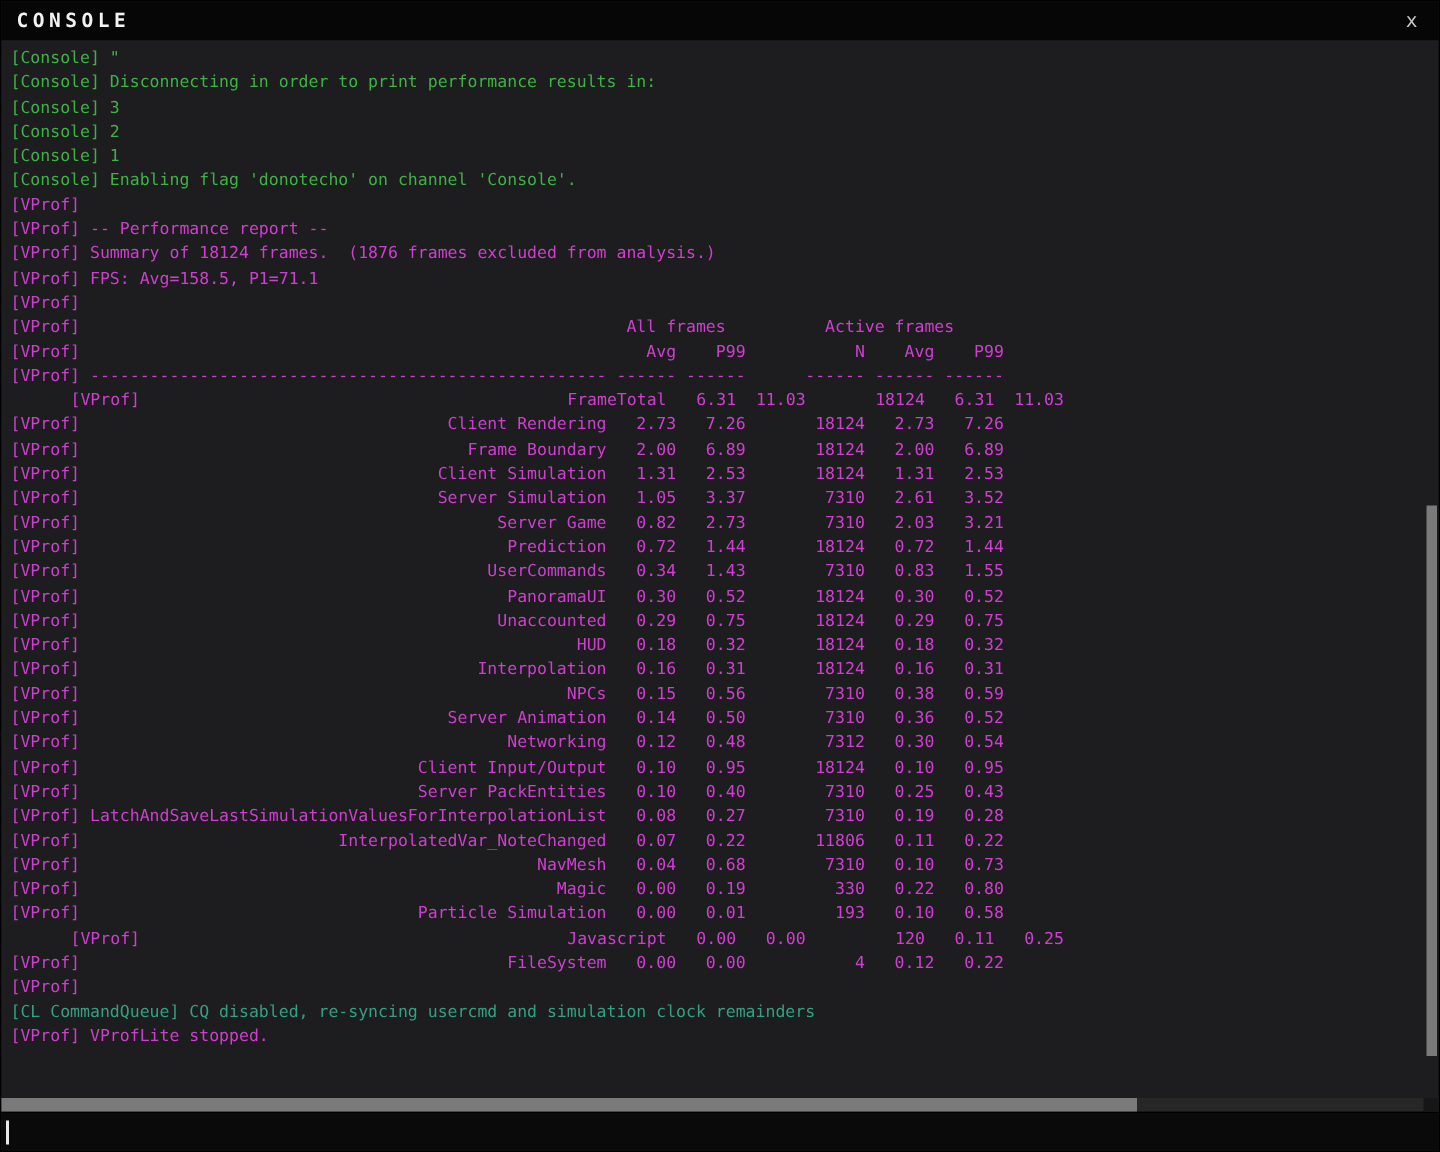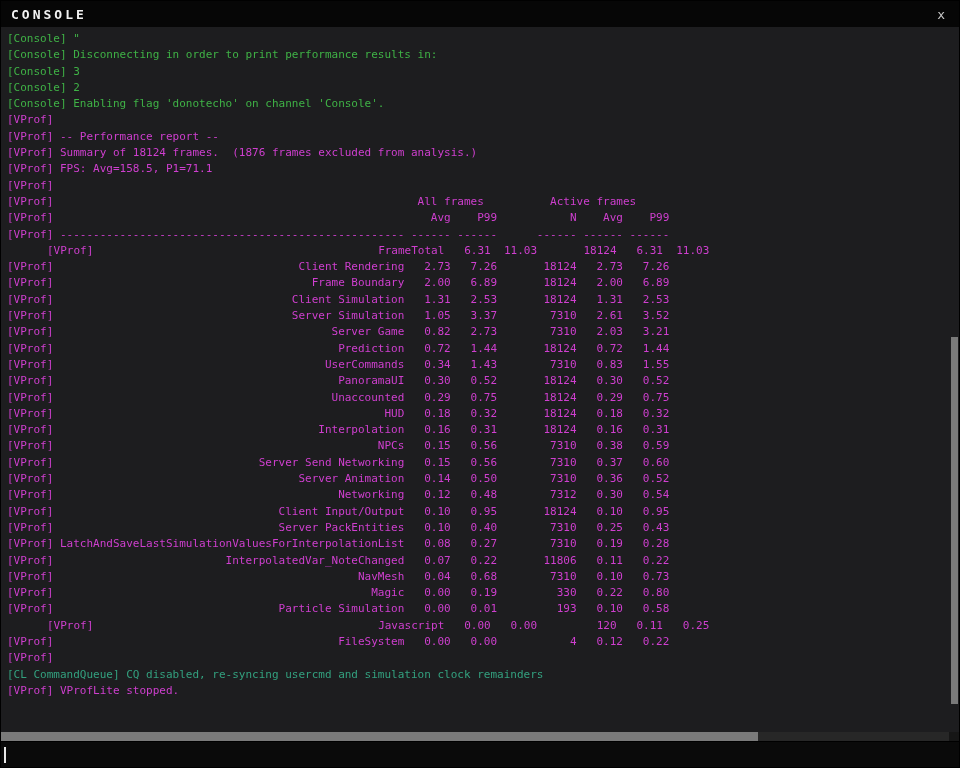--- a/index.html
+++ b/index.html
@@ -27,20 +27,21 @@
     <span class="title">CONSOLE</span>
     <span class="close">x</span>
   </div>
 
   <div class="output">
     <div>
         <div class="line" style="color: rgb(63, 178, 70);">[Console] "</div>
         <div class="line" style="color: rgb(63, 178, 70);">[Console] Disconnecting in order to print performance results in:</div>
         <div class="line" style="color: rgb(63, 178, 70);">[Console] 3</div>
         <div class="line" style="color: rgb(63, 178, 70);">[Console] 2</div>
+        <div class="line" style="color: rgb(63, 178, 70);">[Console] 1</div>
         <div class="line" style="color: rgb(63, 178, 70);">[Console] Enabling flag 'donotecho' on channel 'Console'.</div>
         <div class="line" style="color: rgb(207, 63, 207);">[VProf]</div>
         <div class="line" style="color: rgb(207, 63, 207);">[VProf] -- Performance report --</div>
         <div class="line" style="color: rgb(207, 63, 207);">[VProf] Summary of 18124 frames.  (1876 frames excluded from analysis.)</div>
         <div class="line" style="color: rgb(207, 63, 207);">[VProf] FPS: Avg=158.5, P1=71.1</div>
         <div class="line" style="color: rgb(207, 63, 207);">[VProf]</div>
         <div class="line" style="color: rgb(207, 63, 207);">[VProf]                                                       All frames          Active frames</div>
         <div class="line" style="color: rgb(207, 63, 207);">[VProf]                                                         Avg    P99           N    Avg    P99</div>
         <div class="line" style="color: rgb(207, 63, 207);">[VProf] ---------------------------------------------------- ------ ------      ------ ------ ------</div>
         <div class="line" style="color: rgb(207, 63, 207); margin-left: 40px;">[VProf]                                           FrameTotal   6.31  11.03       18124   6.31  11.03</div>
@@ -49,21 +50,20 @@
         <div class="line" style="color: rgb(207, 63, 207);">[VProf]                                    Client Simulation   1.31   2.53       18124   1.31   2.53</div>
         <div class="line" style="color: rgb(207, 63, 207);">[VProf]                                    Server Simulation   1.05   3.37        7310   2.61   3.52</div>
         <div class="line" style="color: rgb(207, 63, 207);">[VProf]                                          Server Game   0.82   2.73        7310   2.03   3.21</div>
         <div class="line" style="color: rgb(207, 63, 207);">[VProf]                                           Prediction   0.72   1.44       18124   0.72   1.44</div>
         <div class="line" style="color: rgb(207, 63, 207);">[VProf]                                         UserCommands   0.34   1.43        7310   0.83   1.55</div>
         <div class="line" style="color: rgb(207, 63, 207);">[VProf]                                           PanoramaUI   0.30   0.52       18124   0.30   0.52</div>
         <div class="line" style="color: rgb(207, 63, 207);">[VProf]                                          Unaccounted   0.29   0.75       18124   0.29   0.75</div>
         <div class="line" style="color: rgb(207, 63, 207);">[VProf]                                                  HUD   0.18   0.32       18124   0.18   0.32</div>
         <div class="line" style="color: rgb(207, 63, 207);">[VProf]                                        Interpolation   0.16   0.31       18124   0.16   0.31</div>
         <div class="line" style="color: rgb(207, 63, 207);">[VProf]                                                 NPCs   0.15   0.56        7310   0.38   0.59</div>
-        <div class="line" style="color: rgb(207, 63, 207);">[VProf]                               Server Send Networking   0.15   0.56        7310   0.37   0.60</div>
         <div class="line" style="color: rgb(207, 63, 207);">[VProf]                                     Server Animation   0.14   0.50        7310   0.36   0.52</div>
         <div class="line" style="color: rgb(207, 63, 207);">[VProf]                                           Networking   0.12   0.48        7312   0.30   0.54</div>
         <div class="line" style="color: rgb(207, 63, 207);">[VProf]                                  Client Input/Output   0.10   0.95       18124   0.10   0.95</div>
         <div class="line" style="color: rgb(207, 63, 207);">[VProf]                                  Server PackEntities   0.10   0.40        7310   0.25   0.43</div>
         <div class="line" style="color: rgb(207, 63, 207);">[VProf] LatchAndSaveLastSimulationValuesForInterpolationList   0.08   0.27        7310   0.19   0.28</div>
         <div class="line" style="color: rgb(207, 63, 207);">[VProf]                          InterpolatedVar_NoteChanged   0.07   0.22       11806   0.11   0.22</div>
         <div class="line" style="color: rgb(207, 63, 207);">[VProf]                                              NavMesh   0.04   0.68        7310   0.10   0.73</div>
         <div class="line" style="color: rgb(207, 63, 207);">[VProf]                                                Magic   0.00   0.19         330   0.22   0.80</div>
         <div class="line" style="color: rgb(207, 63, 207);">[VProf]                                  Particle Simulation   0.00   0.01         193   0.10   0.58</div>
         <div class="line" style="color: rgb(207, 63, 207); margin-left: 40px;">[VProf]                                           Javascript   0.00   0.00         120   0.11   0.25</div>

